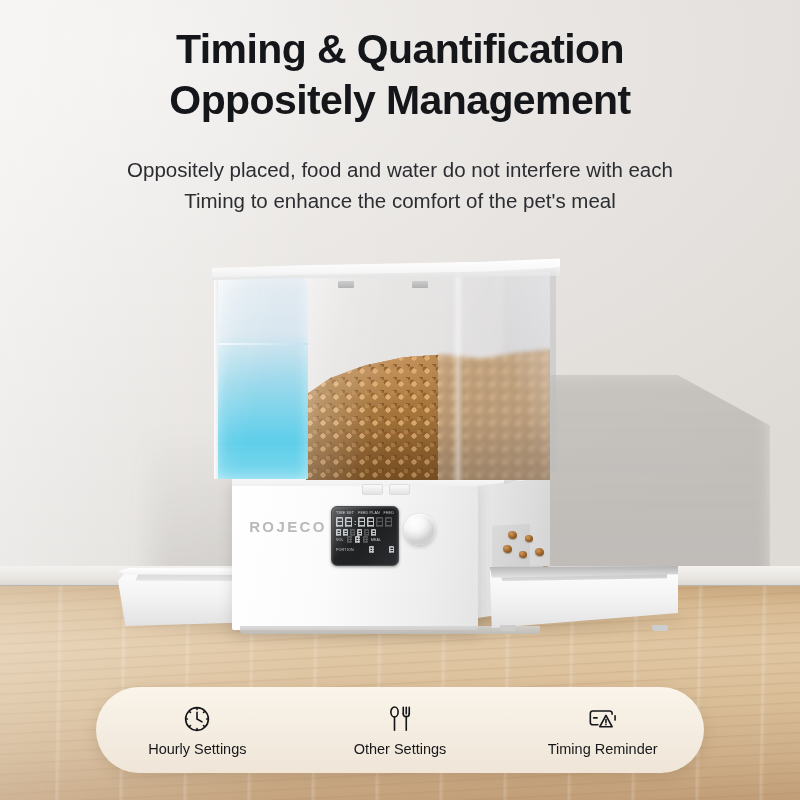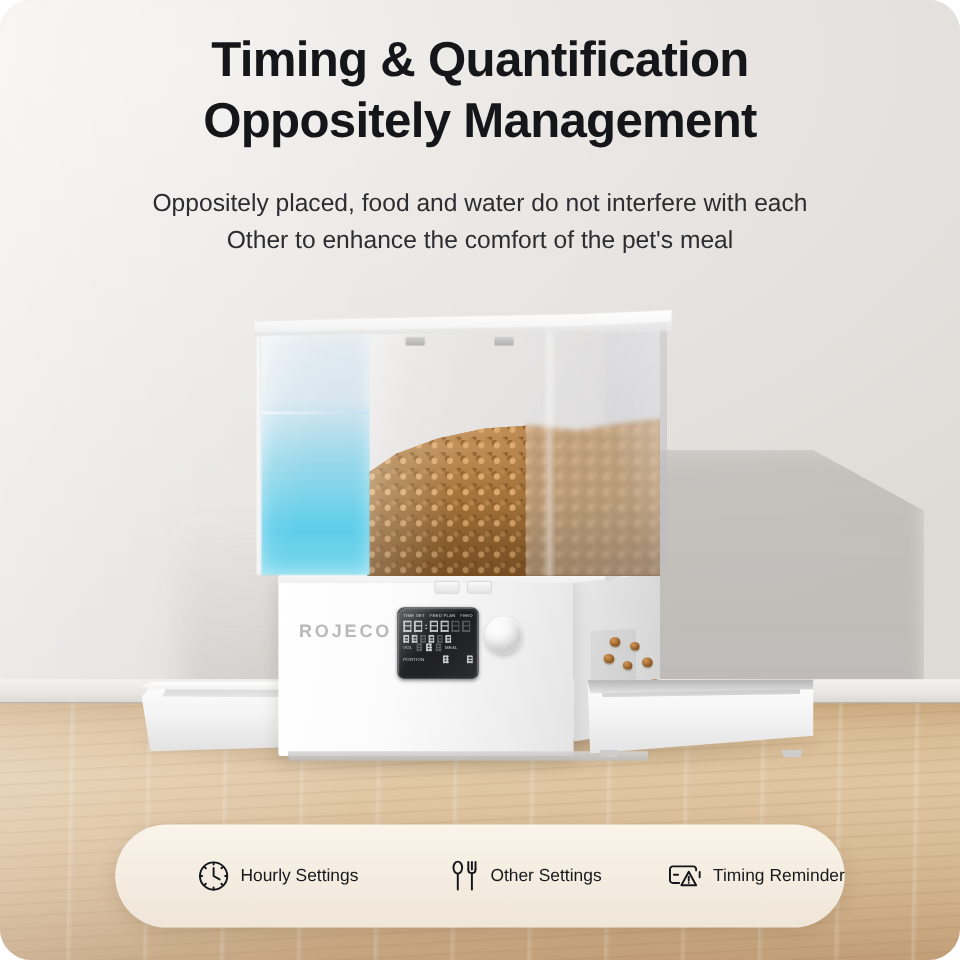--- a/index.html
+++ b/index.html
@@ -8,21 +8,20 @@
     width:800px; height:800px;
     font-family:"Liberation Sans", sans-serif;
     overflow:hidden;
   }
 
   #poster {
     position:relative;
     width:800px; height:800px;
     background:#e9e7e4;
     overflow:hidden;
-    border-radius:26px;
   }
 
   
   .wall {
     position:absolute; left:0; top:0; width:800px; height:600px;
     background:
       radial-gradient(120% 90% at 18% 8%, #efedeb 0%, #e8e5e2 45%, #dedbd7 100%);
   }
   .wall-sheen {
     position:absolute; left:0; top:0; width:800px; height:600px;
@@ -342,21 +341,21 @@
 
   
   .feature-bar {
     position:absolute; left:96px; top:687px; width:608px; height:86px;
     background:linear-gradient(180deg,#faf4ea 0%, #f4ece0 55%, #efe6d8 100%);
     border-radius:43px;
     box-shadow:0 4px 14px rgba(110,85,55,.18);
     display:flex; align-items:center;
   }
   .feature {
-    flex:1 1 0; display:flex; flex-direction:row;
+    flex:1 1 0; display:flex; flex-direction:column;
     align-items:center; justify-content:flex-end; gap:7px;
   }
   .feature-icon { height:30px; display:flex; align-items:center; justify-content:center; }
   .feature-icon svg { display:block; }
   .feature-label {
     font-size:14.5px; color:#17181b; font-weight:400; white-space:nowrap;
   }
 </style>
 </head>
 <body>
@@ -374,21 +373,21 @@
   </div>
   <div class="floor-contact"></div>
 
   <div class="headline">
     <div>Timing &amp; Quantification</div>
     <div>Oppositely Management</div>
   </div>
 
   <div class="subhead">
     <div>Oppositely placed, food and water do not interfere with each</div>
-    <div>Other to enhance the comfort of the pet's meal</div>
+    <div>Timing to enhance the comfort of the pet's meal</div>
   </div>
 
   <div id="product">
 
     <div class="bowl-left"></div>
     <div class="bowl-left-inner"></div>
     <div class="bowl-left-rim"></div>
 
     <div class="body-right"></div>
     <div class="body-main"></div>

